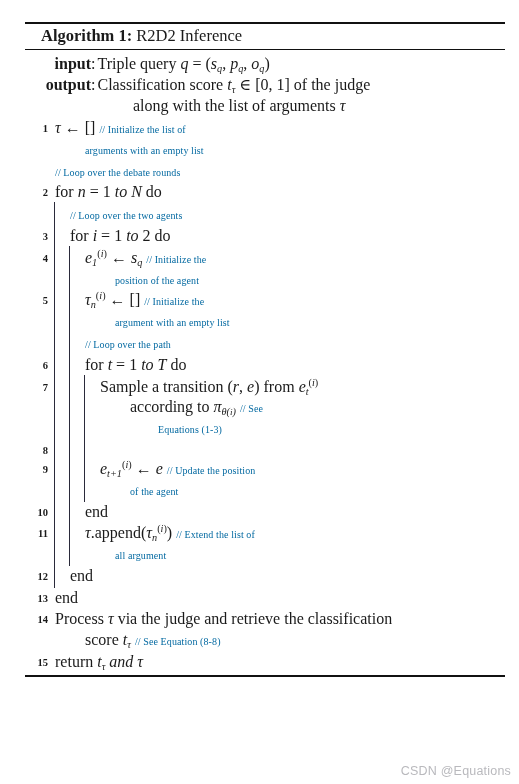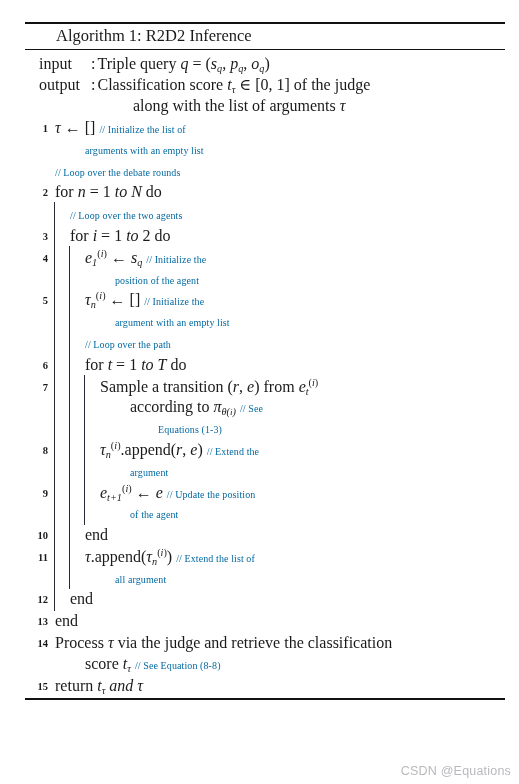--- a/index.html
+++ b/index.html
@@ -29,37 +29,38 @@
     width: 100%;
   }
   .rule.thin { border-top-width: 1.4px; }
 
   .title-row {
     padding: 2px 0 2px 16px;
     font-size: 16.5px;
     line-height: 1.25;
     white-space: nowrap;
   }
-  .title-row .kw { font-weight: normal; margin-left: 15px; }
+  .title-row .kw { font-weight: bold; }
 
   .io-block {
     padding: 3px 0 1px 0;
   }
   .io-row {
     display: flex;
     align-items: baseline;
     font-size: 16px;
     line-height: 1.32;
   }
   .io-label {
-    font-weight: normal;
+    font-weight: bold;
     width: 66px;
     padding-left: 14px;
     box-sizing: border-box;
     flex: 0 0 auto;
+    text-align: right;
   }
   .io-colon { flex: 0 0 auto; padding-right: 2px; }
   .io-text { flex: 1 1 auto; }
   .io-cont {
     padding-left: 108px;
     font-size: 16px;
     line-height: 1.32;
   }
 
   .body-block { padding-top: 0px; }
@@ -292,25 +293,20 @@
       </span>
     </div>
 
     <div class="ln">
       <span class="num">8</span>
       <span class="bars">
           <span class="bar"></span>
           <span class="bar"></span>
           <span class="bar"></span>
         </span>
-      <span class="code">
-        <var>τ</var><sub>n</sub><sup class="paren-up">(<var>i</var>)</sup><span class="up">.append(</span><var>r</var>, <var>e</var><span class="up">)</span>
-        <span class="cm">// Extend the</span>
-        <div class="cont"><span class="cm">argument</span></div>
-      </span>
     </div>
 
     <div class="ln">
       <span class="num">9</span>
       <span class="bars">
           <span class="bar"></span>
           <span class="bar"></span>
           <span class="bar"></span>
         </span>
       <span class="code">

